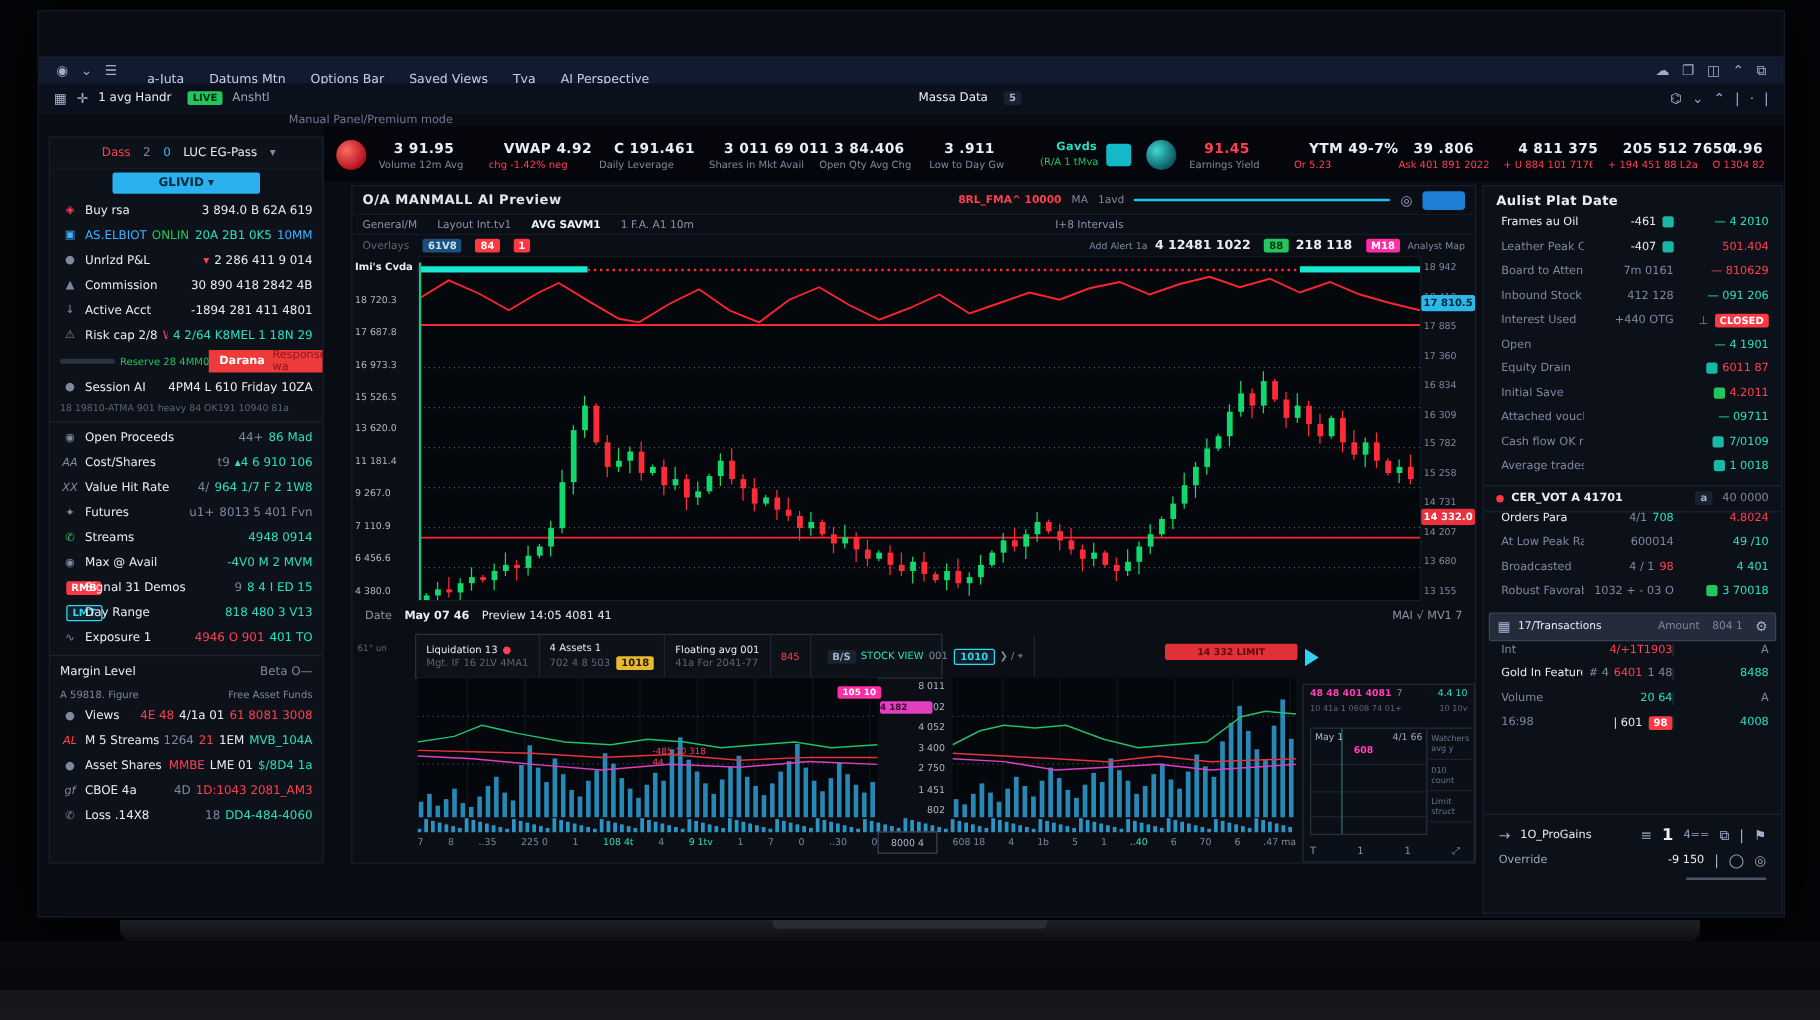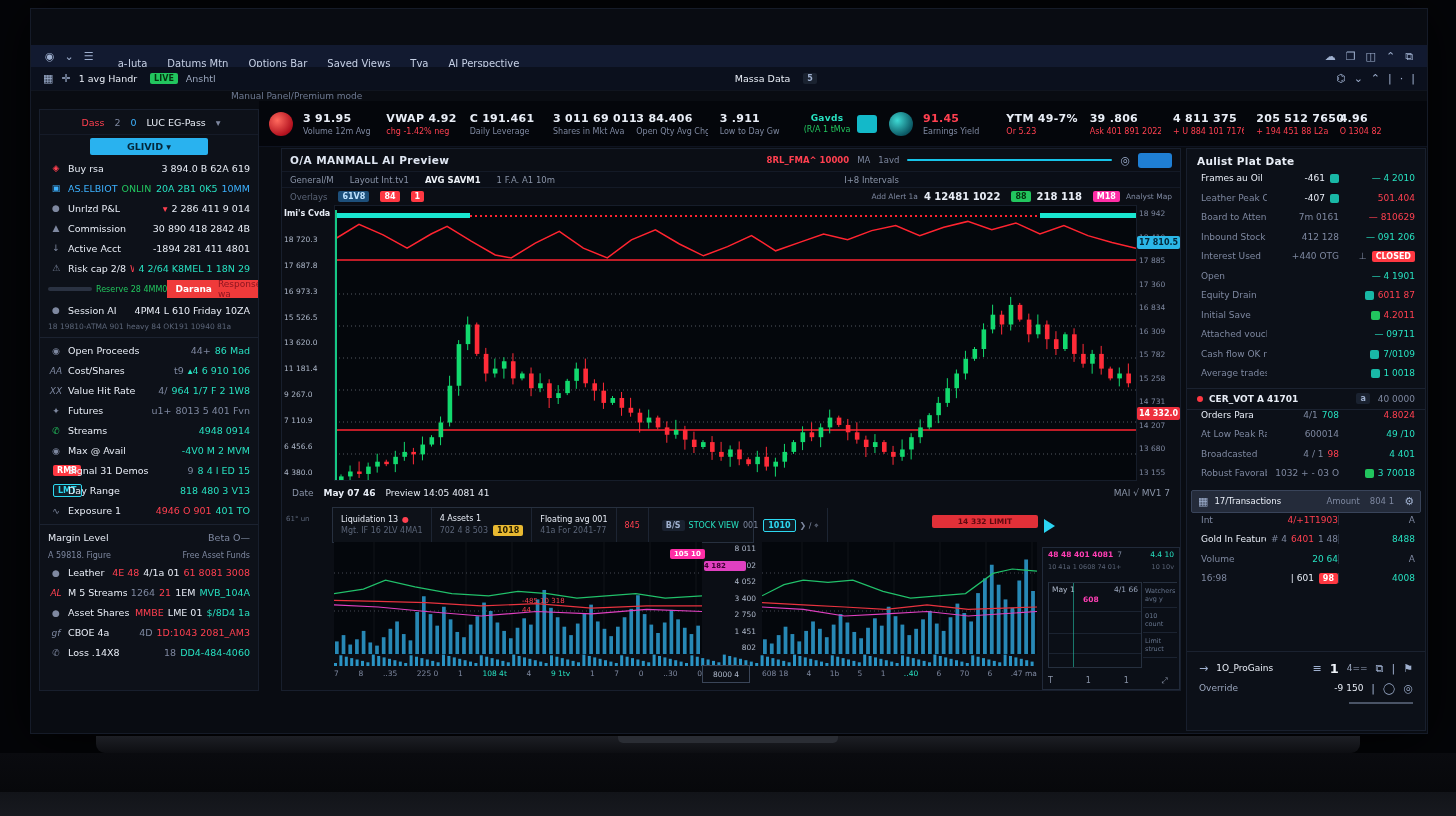--- a/index.html
+++ b/index.html
@@ -17,21 +17,21 @@
   #menubar .sp{flex:1;}
   .mi{color:#9fb0cf;font-size:11px;}
   #toolbar2{position:absolute;left:0;top:58px;width:100%;height:24px;background:#0b101d;
             border-bottom:1px solid #10151f;display:flex;align-items:center;gap:8px;padding:0 12px;box-sizing:border-box;font-size:9.5px;color:#9aa6bd;}
   #toolbar2 .sp{flex:1;}
   #subtitle{position:absolute;left:200px;top:82px;font-size:9px;color:#6e7a92;}
   
   #ticker{position:absolute;left:228px;top:92px;width:1168px;height:46px;background:#04060b;
           border-bottom:1px solid #0e1320;display:flex;align-items:center;gap:4px;padding:0 10px;box-sizing:border-box;}
   .tk{flex:1;min-width:0;text-align:left;padding:0 6px;}
-  .tk-v{font-size:11px;font-weight:bold;letter-spacing:.3px;white-space:nowrap;}
+  .tk-v{font-size:11px;font-weight:bold;letter-spacing:.3px;white-space:nowrap;margin-left:12px;}
   .tk-l{font-size:8px;margin-top:2px;white-space:nowrap;overflow:hidden;}
   .avatar{width:24px;height:24px;border-radius:50%;flex:0 0 auto;}
   .avatar.red{background:radial-gradient(circle at 35% 35%,#ff6a5e,#b3121f 70%,#5c0a10);}
   .avatar.teal{background:radial-gradient(circle at 35% 35%,#3ed9d4,#0c5a66 70%,#062b33);border:1px solid #1species;}
   .sqbtn{width:20px;height:18px;border-radius:3px;flex:0 0 auto;}
   .sqbtn.teal{background:#13b9c9;}
   .sqbtn.blue{background:#1f7fd4;}
   
   .c-w{color:#e8edf6;} .c-g{color:#7e88a0;} .c-t{color:#27e0c0;} .c-r{color:#ff4050;}
   .c-grn{color:#22c55e;} .c-b{color:#3db2ff;} .c-pk{color:#ff3fb4;} .c-dim{color:#5b6578;}
@@ -352,21 +352,21 @@
       <span class="lbl c-w">Margin Level</span>
       <span class="val c-g">Beta O—</span>
     </div>
     <div class="row" style="height:15px;font-size:8px;">
       <span class="lbl c-g">A 59818. Figure</span>
       <span class="val c-g">Free Asset Funds</span>
     </div>
     <div id="statRows">
         <div class="row">
           <span class="ic ic-g">●</span>
-          <span class="lbl"><span class="seg c-w">Leather</span></span>
+          <span class="lbl"><span class="seg c-w">Views</span></span>
           <span class="val"><span class="seg c-r">4E 48</span><span class="seg c-w">4/1a 01</span><span class="seg c-r">61 8081 3008</span></span>
         </div>
         <div class="row">
           <span class="ic ic-r" style="font-style: italic;">AL</span>
           <span class="lbl"><span class="seg c-w">M 5 Streams</span></span>
           <span class="val"><span class="seg c-g">1264</span><span class="seg c-r">21</span><span class="seg c-w">1EM</span><span class="seg c-t">MVB_104A</span></span>
         </div>
         <div class="row">
           <span class="ic ic-g">●</span>
           <span class="lbl"><span class="seg c-w">Asset Shares</span></span>

